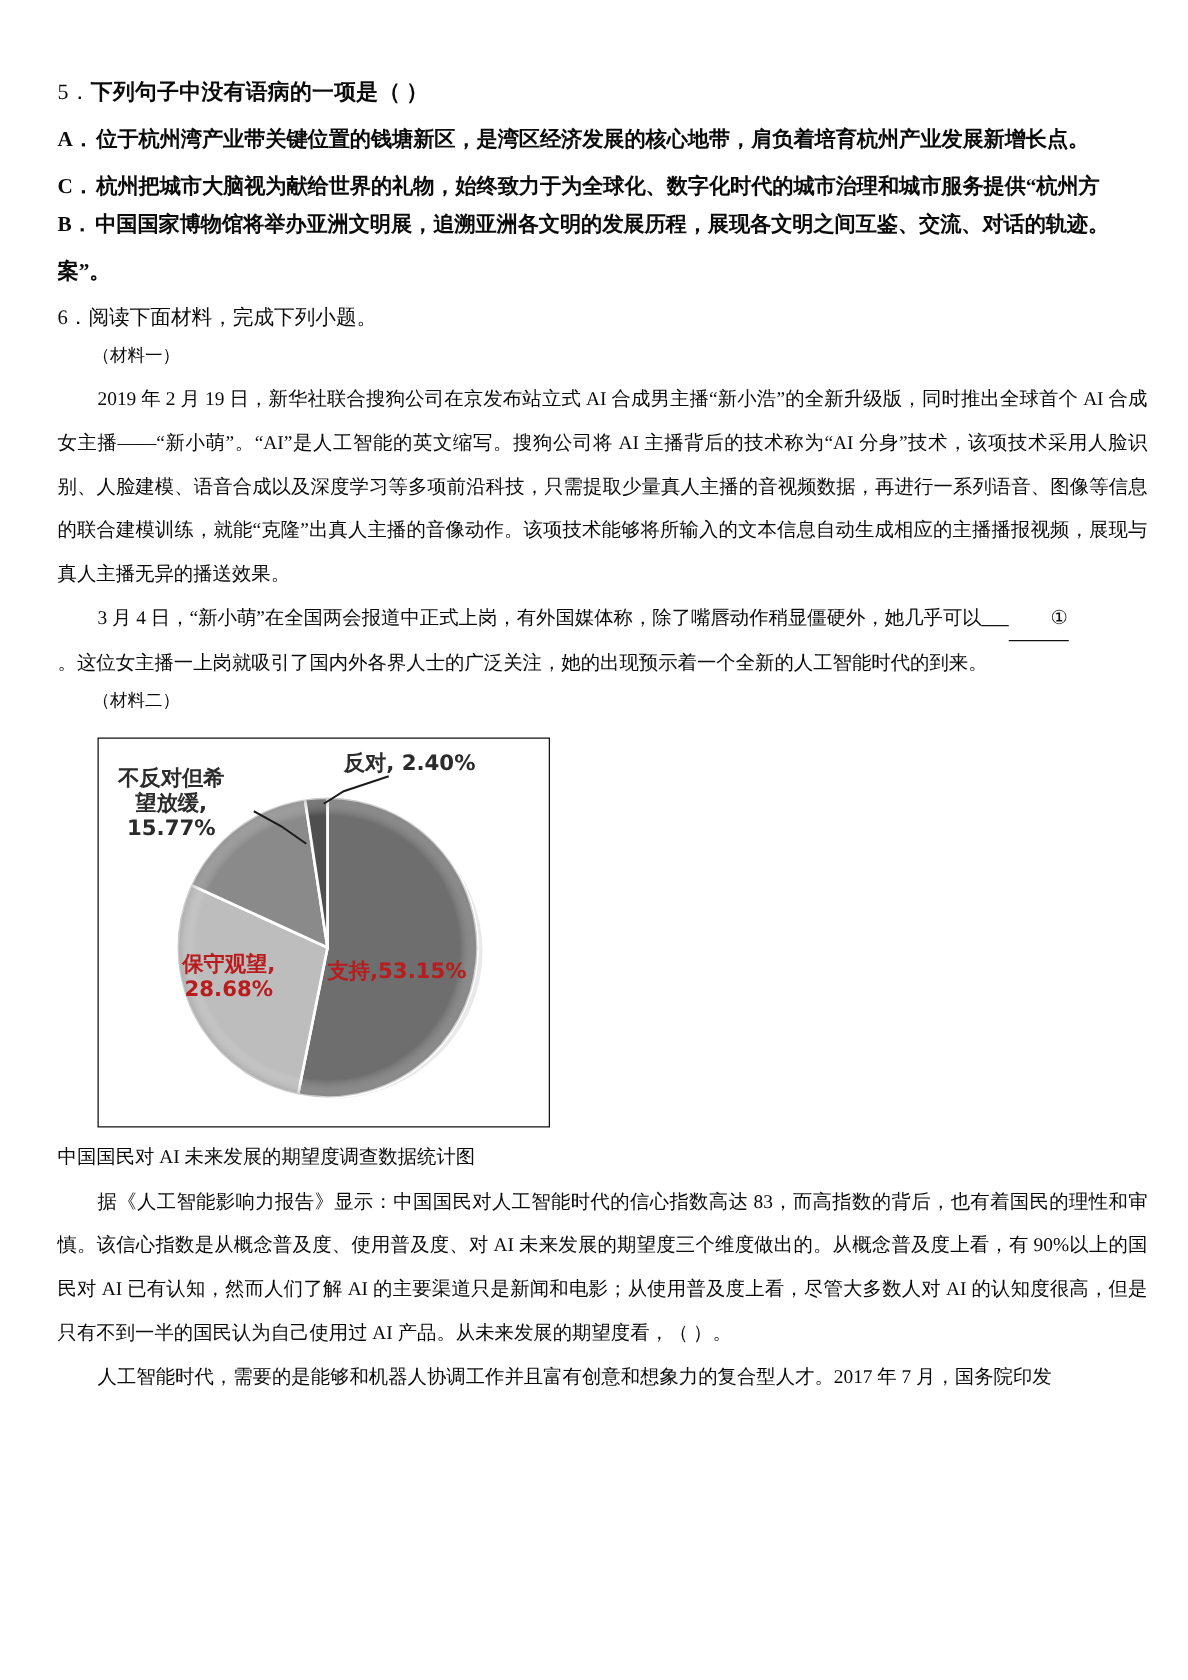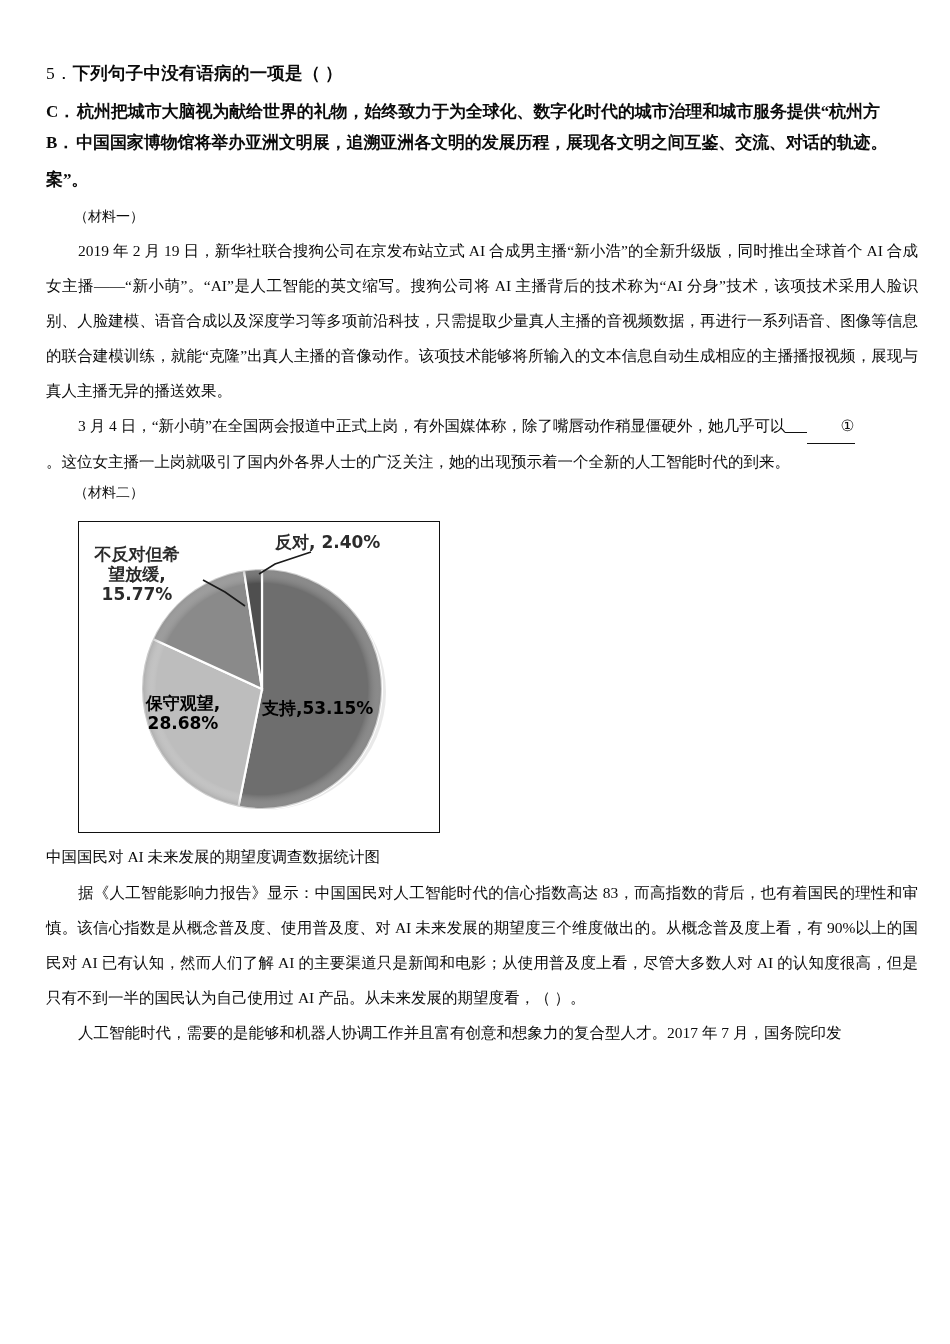--- a/index.html
+++ b/index.html
@@ -123,21 +123,21 @@
     height: 312px;
   }
   .pie-label {
     position: absolute;
     font-family: "DejaVu Sans", "Liberation Sans", sans-serif;
     font-weight: 700;
     color: #2b2b2b;
     line-height: 1.18;
     white-space: nowrap;
   }
-  .pie-label.inner { color: #000000; }
+  .pie-label.inner { color: #b91c1c; }
   .lb-oppose {
     left: 196px;
     top: 10px;
     font-size: 17px;
   }
   .lb-slow {
     left: 6px;
     top: 22px;
     font-size: 17px;
     text-align: center;
@@ -160,27 +160,29 @@
   }
 </style>
 </head>
 <body>
 
 <div class="page">
   <div class="content">
 
     <p class="q-stem"><span class="num">5．</span><span>下列句子中没有语病的一项是（        ）</span></p>
 
+    <p class="opt"><span class="lbl">A．</span><span>位于杭州湾产业带关键位置的钱塘新区，是湾区经济发展的核心地带，肩负着培育杭州产业发展新增长点。</span></p>
 
     <p class="opt c-wrap"><span class="lbl">C．</span><span>杭州把城市大脑视为献给世界的礼物，始终致力于为全球化、数字化时代的城市治理和城市服务提供“杭州方</span></p>
 
     <p class="opt"><span class="lbl">B．</span><span>中国国家博物馆将举办亚洲文明展，追溯亚洲各文明的发展历程，展现各文明之间互鉴、交流、对话的轨迹。</span></p>
     <p class="opt c-tail"><span>案”。</span></p>
 
 
+    <p class="q6"><span>6．</span><span>阅读下面材料，完成下列小题。</span></p>
 
     <p class="mat-head">（材料一）</p>
 
     <p class="para">2019 年 2 月 19 日，新华社联合搜狗公司在京发布站立式 AI 合成男主播“新小浩”的全新升级版，同时推出全球首个 AI 合成女主播——“新小萌”。“AI”是人工智能的英文缩写。搜狗公司将 AI 主播背后的技术称为“AI 分身”技术，该项技术采用人脸识别、人脸建模、语音合成以及深度学习等多项前沿科技，只需提取少量真人主播的音视频数据，再进行一系列语音、图像等信息的联合建模训练，就能“克隆”出真人主播的音像动作。该项技术能够将所输入的文本信息自动生成相应的主播播报视频，展现与真人主播无异的播送效果。</p>
 
     <p class="para"><span>3 月 4 日，“新小萌”在全国两会报道中正式上岗，有外国媒体称，除了嘴唇动作稍显僵硬外，她几乎可以</span><span class="blank-u"></span><span class="circ1">①</span></p>
 
     <p class="para no-indent">。这位女主播一上岗就吸引了国内外各界人士的广泛关注，她的出现预示着一个全新的人工智能时代的到来。</p>
 
     <p class="mat-head">（材料二）</p>

